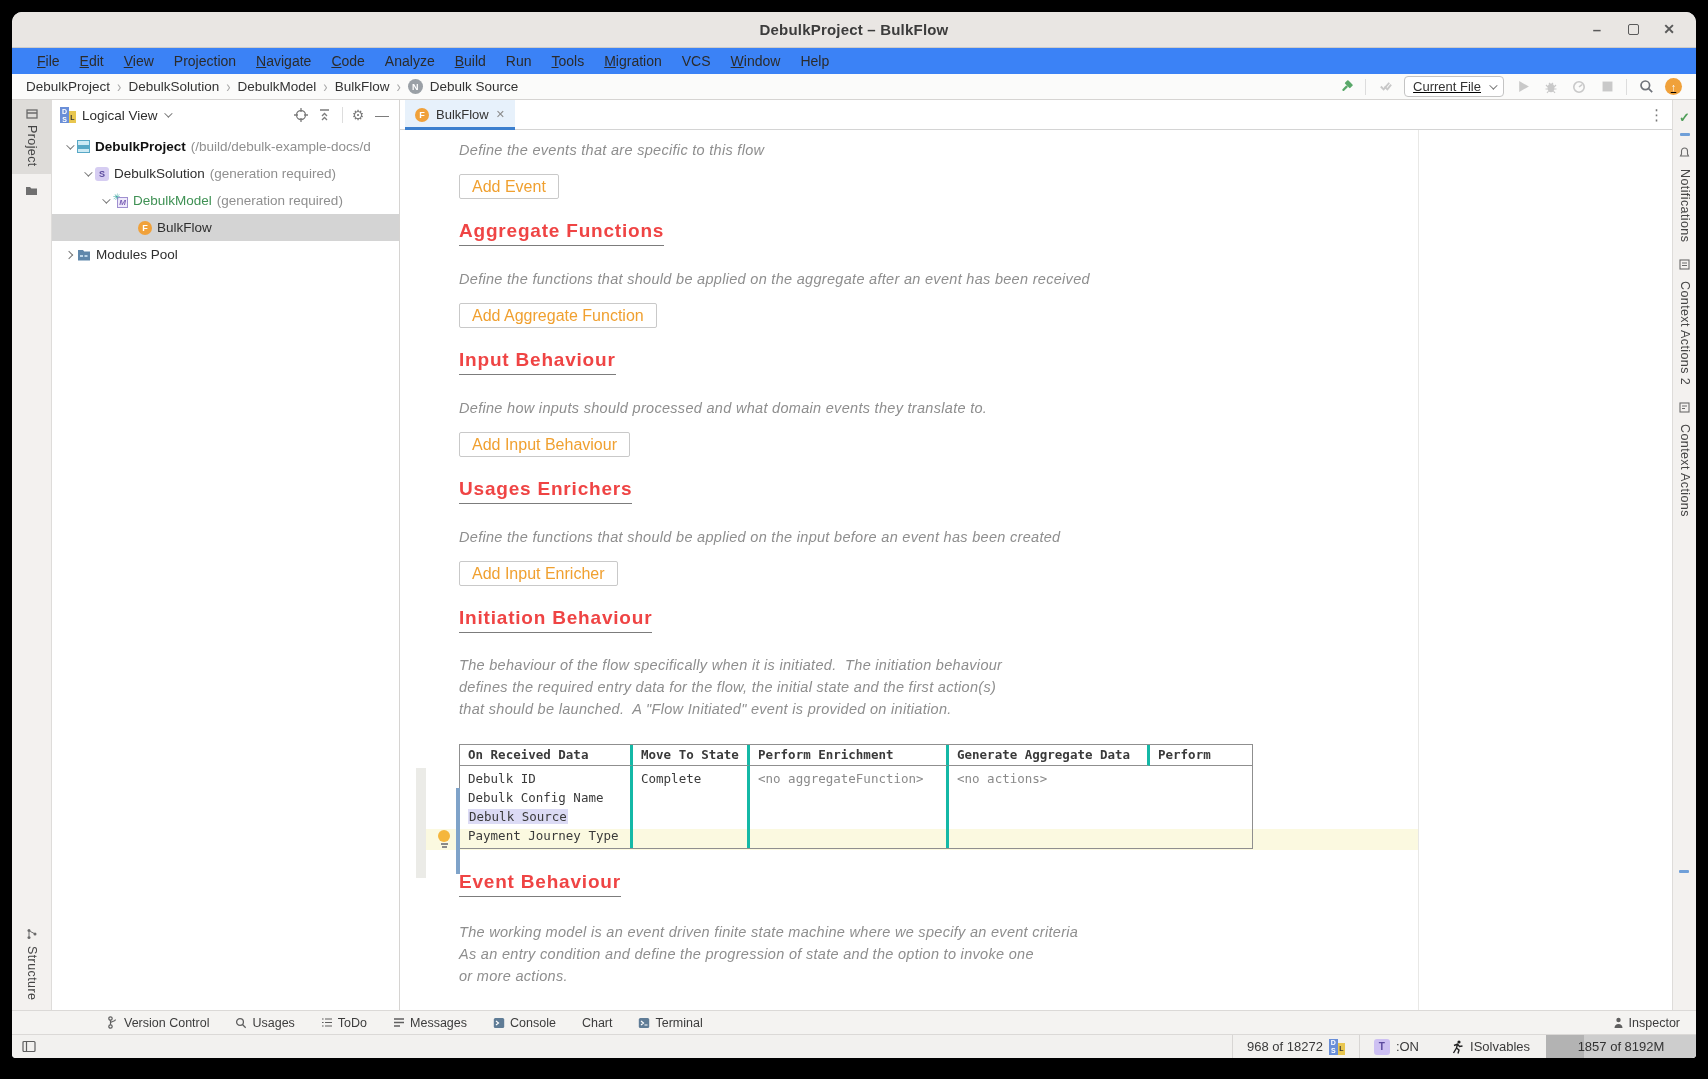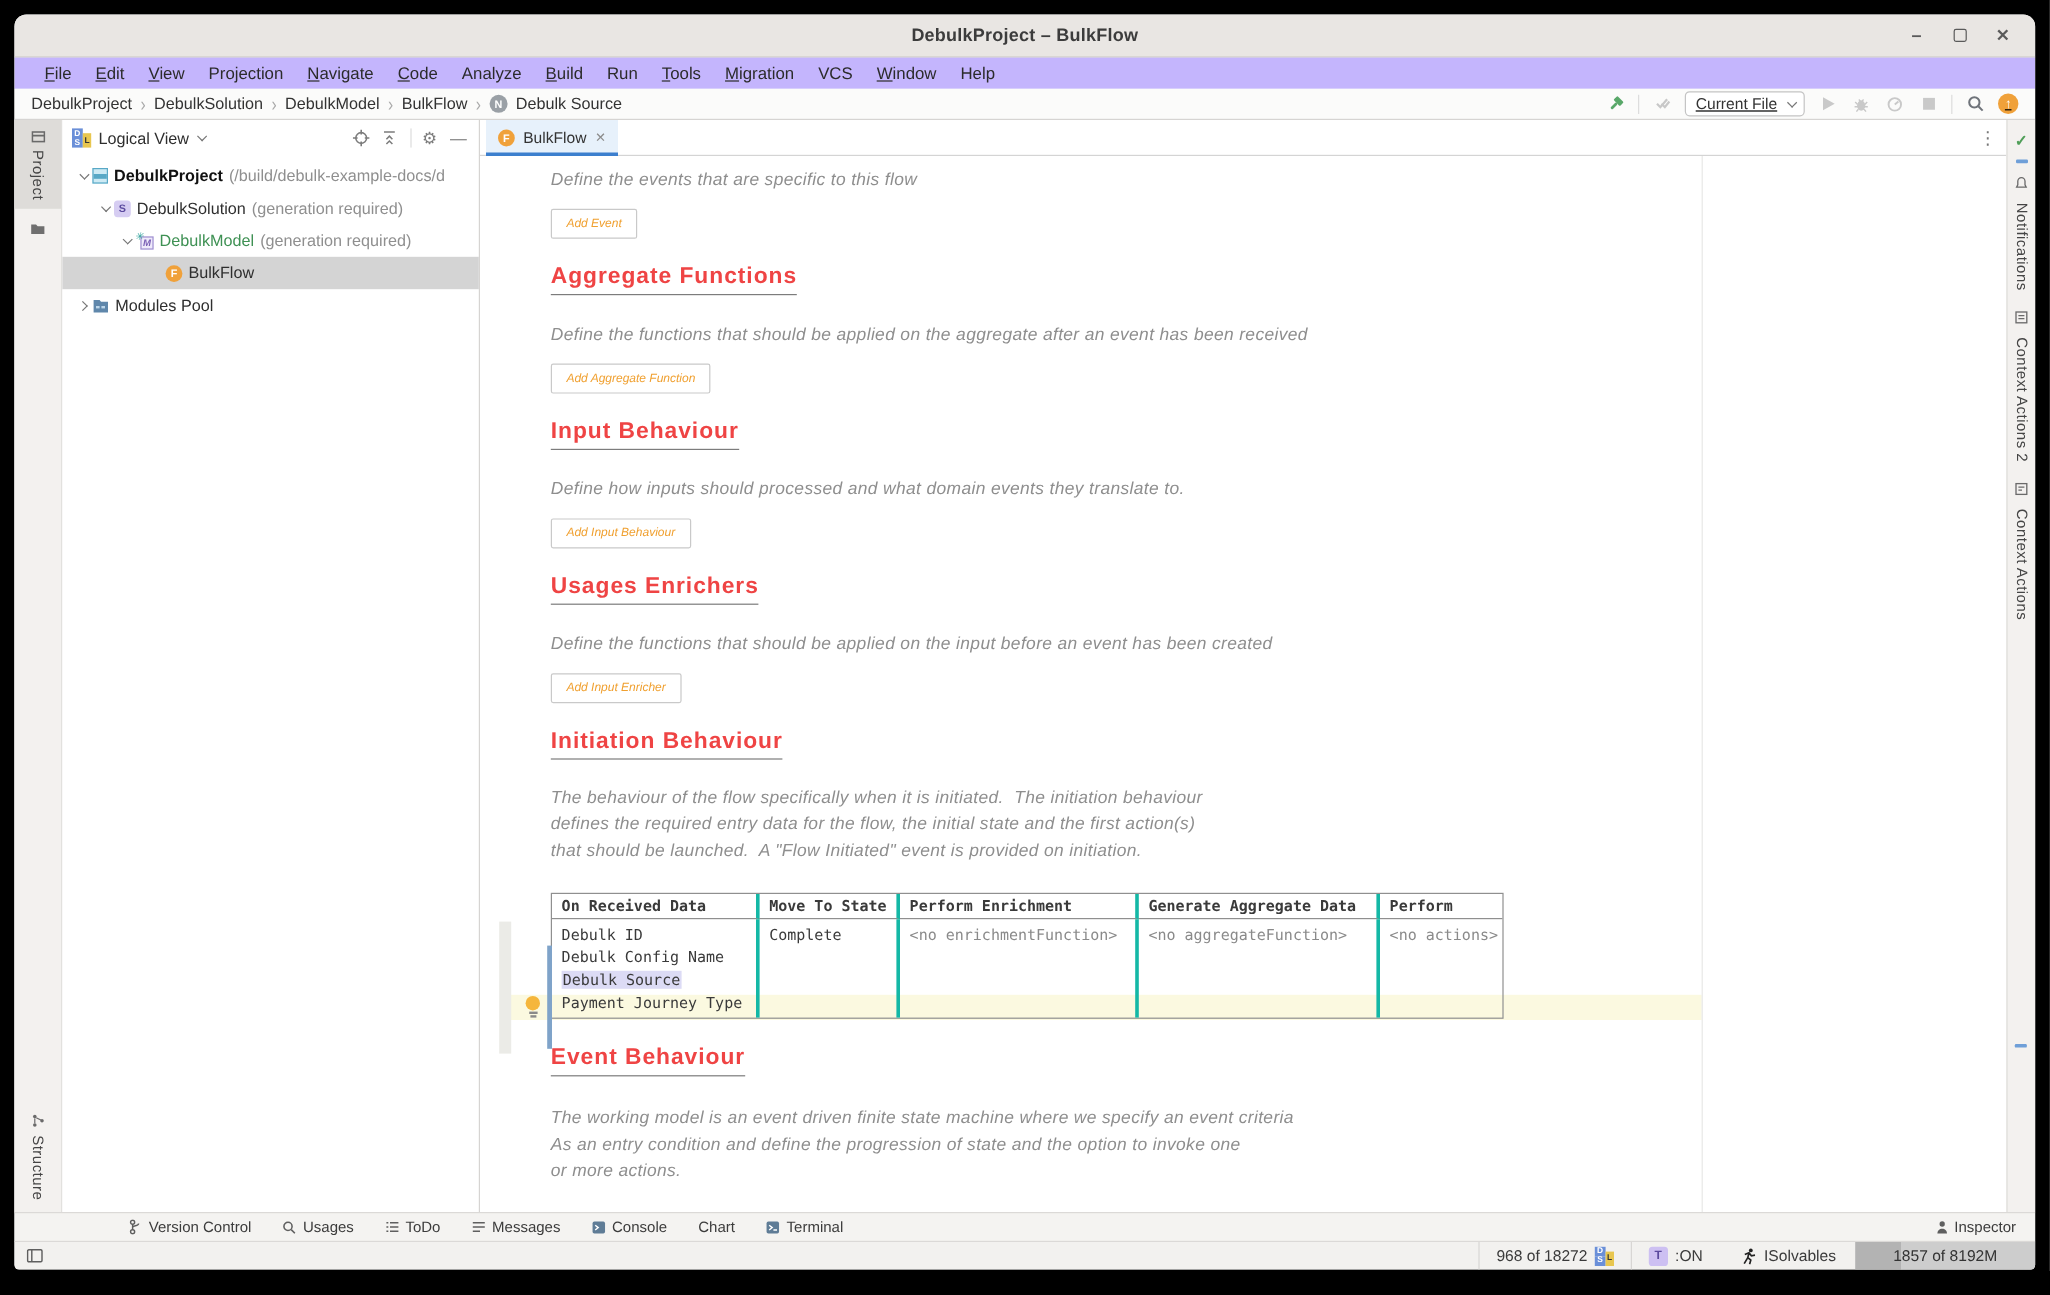--- a/index.html
+++ b/index.html
@@ -10,21 +10,21 @@
   
   .titlebar{height:36px;background:#e9e6e3;border-bottom:1px solid #cfccc8;display:flex;align-items:center;
     padding:0 12px;flex:0 0 auto;}
   .title{flex:1;text-align:center;font-size:15px;font-weight:bold;color:#3c3c3c;letter-spacing:.2px;}
   .winbtns{display:flex;gap:18px;align-items:center;position:absolute;right:18px;top:8px;}
   .wb{width:18px;height:18px;display:flex;align-items:center;justify-content:center;color:#5a5a5a;cursor:default;}
   .wb-min{font-size:15px;font-weight:bold;}
   .wb-max span{width:11px;height:11px;border:1.8px solid #5a5a5a;border-radius:2px;display:block;}
   .wb-close{font-size:14px;font-weight:bold;}
   
-  .menubar{height:26px;background:#c4b5fd;display:flex;align-items:center;padding:0 16px;gap:2px;flex:0 0 auto;}
+  .menubar{height:26px;background:#3b82f6;display:flex;align-items:center;padding:0 16px;gap:2px;flex:0 0 auto;}
   .menu-item{display:inline-block;padding:2px 9px;font-size:14px;color:#2b2b2b;}
   .u1::first-letter{text-decoration:underline;}
   
   .navbar{height:26px;background:#fbfbfa;border-bottom:1px solid #d6d4d2;display:flex;align-items:center;
     padding:0 14px;flex:0 0 auto;}
   .crumbs{display:flex;align-items:center;gap:7px;font-size:13.5px;color:#333;}
   .crumb-sep{color:#aaa;font-size:13px;transform:scaleY(1.3);}
   .badge-circle{width:15px;height:15px;border-radius:50%;background:#9aa0a6;color:#fff;font-size:9px;font-weight:bold;
     display:inline-flex;align-items:center;justify-content:center;}
   .nav-right{margin-left:auto;display:flex;align-items:center;gap:10px;text-decoration:underline;}
@@ -83,21 +83,21 @@
   .vcsbar{position:absolute;left:56px;top:658px;width:4px;height:86px;background:#7fa3c9;z-index:2;}
   .bulb{position:absolute;left:38px;top:700px;z-index:3;width:13px;}
   .bulb i{display:block;width:12px;height:12px;border-radius:50%;background:#f5b63c;}
   .bulb s{display:block;width:7px;height:2px;background:#8a8a8a;margin:1px auto 0;text-decoration:none;}
   .bulb u{display:block;width:5px;height:2px;background:#8a8a8a;margin:1px auto 0;text-decoration:none;}
   .marginline{position:absolute;left:1018px;top:0;bottom:0;width:1px;background:#e8e8e6;z-index:0;}
   .desc{margin:25px 0 0;color:#8e8e8e;font-style:italic;letter-spacing:.3px;}
   .desc.first{margin-top:12px;}
   .para{margin-top:21px;color:#8e8e8e;font-style:italic;letter-spacing:.3px;line-height:22px;white-space:pre;}
   .ebtn{margin-top:16px;display:inline-block;border:1px solid #c9c9c9;border-radius:2px;background:#fff;
-    color:#f0a030;font-size:10px;padding:3px 12px;line-height:17px;font-style:italic;}
+    color:#f0a030;font-size:16px;padding:3px 12px;line-height:17px;}
   .btnrow{height:24px;margin-top:16px;}
   .btnrow .ebtn{margin-top:0;}
   .h2{margin-top:22px;font-size:19px;font-weight:bold;color:#ef4444;letter-spacing:.8px;}
   .h2 span{border-bottom:1.5px solid #7c7c7c;padding-bottom:3px;display:inline-block;}
   .itable{margin-top:24px;position:relative;z-index:1;display:inline-grid;
     grid-template-columns:173px 117px 199px 201px 102px;border:1px solid #8f8f8f;background:transparent;
     font-family:"DejaVu Sans Mono",monospace;font-size:12.5px;color:#3a3a3a;}
   .th{font-weight:bold;border-bottom:1px solid #8f8f8f;padding:2px 8px;height:21px;white-space:nowrap;}
   .td{padding:3px 8px;min-height:82px;white-space:nowrap;}
   .cb{border-right:3px solid #14b8a6;}
@@ -374,23 +374,20 @@
           <div class="td cb">
             <div class="tline">Debulk ID</div>
             <div class="tline">Debulk Config Name</div>
             <div class="tline"><span class="hl-sel">Debulk Source</span></div>
             <div class="tline">Payment Journey Type</div>
           </div>
           <div class="td cb">
               <div class="tline">Complete</div>
             </div>
           <div class="td cb dim">
-              <div class="tline">&lt;no enrichmentFunction&gt;</div>
-            </div>
-          <div class="td cb dim">
               <div class="tline">&lt;no aggregateFunction&gt;</div>
             </div>
           <div class="td dim">
               <div class="tline">&lt;no actions&gt;</div>
             </div>
         </div>
 
         <div class="h2"><span>Event Behaviour</span></div>
         <div class="para" style="margin-top:24px"><span>The working model is an event driven finite state machine where we specify an event criteria</span><br><span>As an entry condition and define the progression of state and the option to invoke one</span><br><span>or more actions.</span></div>
       </div>

